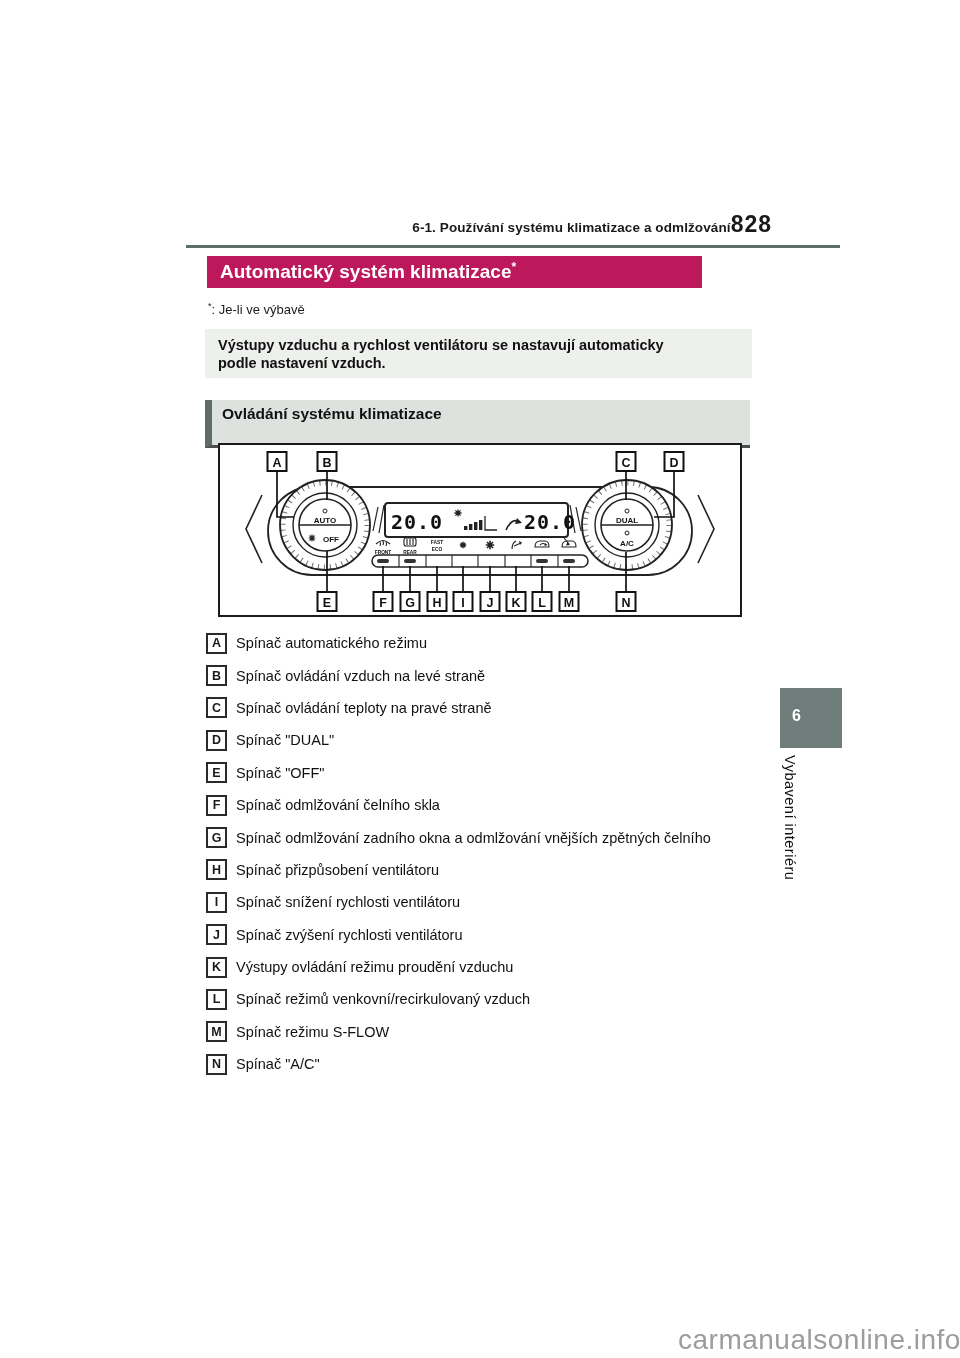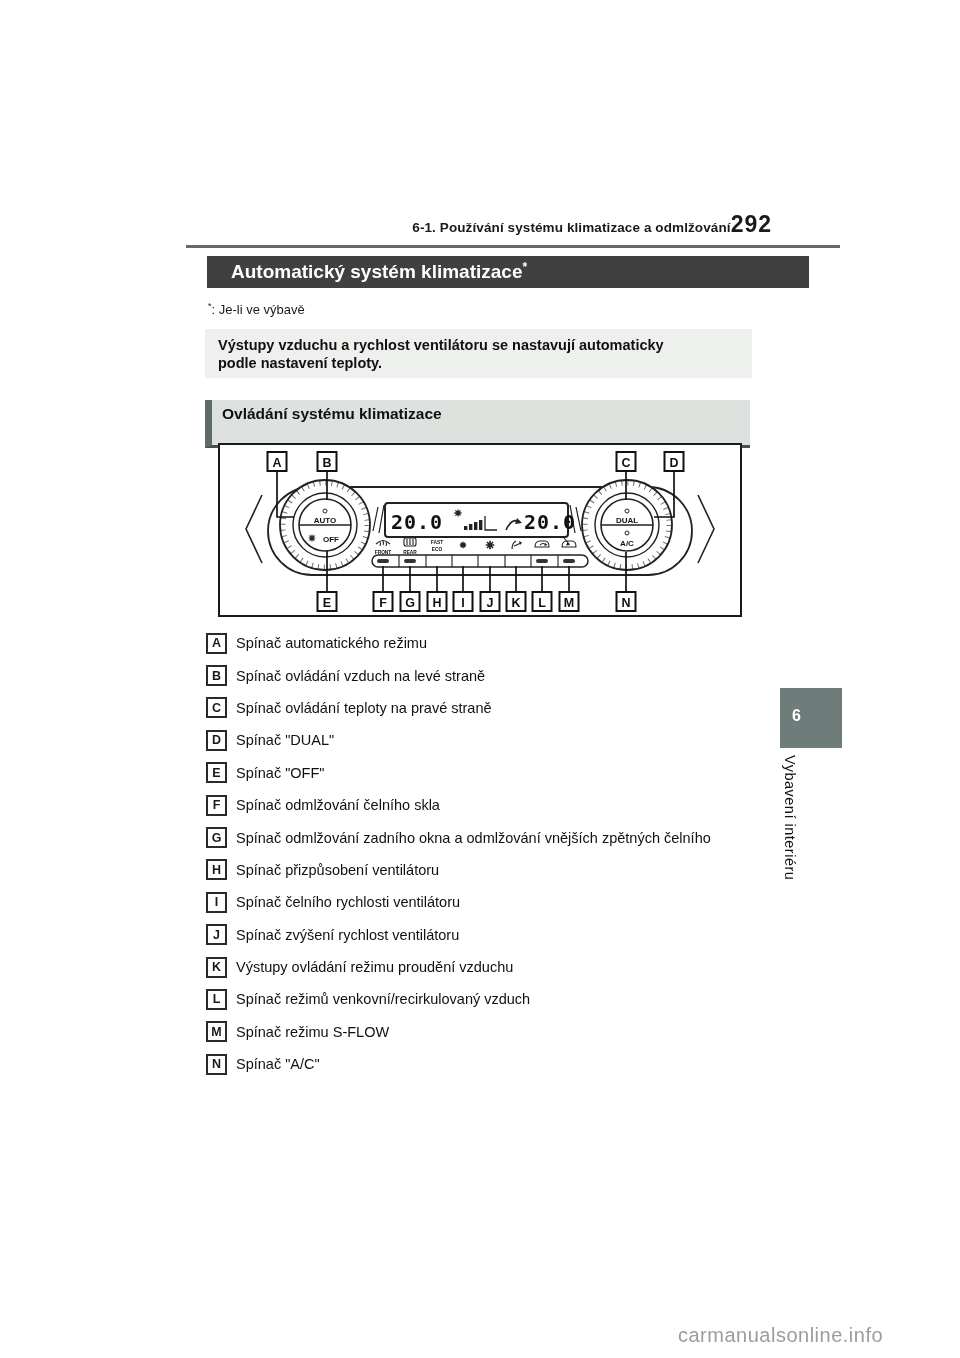--- a/index.html
+++ b/index.html
@@ -5,22 +5,22 @@
   html,body{margin:0;padding:0;background:#ffffff;}
   .page{position:relative;width:960px;height:1358px;background:#fff;overflow:hidden;
         font-family:"Liberation Sans",sans-serif;color:#1a1a1a;}
 
   .header-row{position:absolute;left:186px;top:211px;width:586px;display:flex;
               justify-content:flex-end;align-items:baseline;}
   .header-section{font-size:13.5px;font-weight:bold;letter-spacing:.1px;}
   .header-pagenum{font-size:23px;font-weight:bold;letter-spacing:1px;}
   .header-rule{position:absolute;left:186px;top:245px;width:654px;height:3px;background:#5f6e6c;}
 
-  .title-bar{position:absolute;left:207px;top:256px;width:602px;height:32px;background:#404040;
-             color:#fff;font-size:19px;font-weight:bold;line-height:32px;padding-left:24px;
+  .title-bar{position:absolute;left:207px;top:256px;width:495px;height:32px;background:#be185d;
+             color:#fff;font-size:19px;font-weight:bold;line-height:32px;padding-left:13px;
              box-sizing:border-box;}
   .title-bar sup{font-size:12px;line-height:0;}
 
   .footnote{position:absolute;left:208px;top:301px;font-size:13px;}
   .footnote sup{font-size:9px;}
 
   .note-box{position:absolute;left:205px;top:329px;width:547px;height:49px;background:#eef0ed;
             box-sizing:border-box;padding:7px 27px 0 13px;font-size:14.5px;font-weight:bold;
             line-height:18px;color:#111;}
 
@@ -36,50 +36,50 @@
   .legend-key{flex:none;width:17px;height:17px;border:2px solid #2a2a2a;display:flex;
               align-items:center;justify-content:center;font-size:12.5px;font-weight:bold;
               margin-right:9px;background:#fff;}
   .legend-text{font-size:14.5px;color:#111;white-space:nowrap;}
 
   .chapter-tab{position:absolute;left:780px;top:688px;width:62px;height:60px;background:#6e7d7a;}
   .chapter-tab-num{position:absolute;left:12px;top:19px;color:#fff;font-size:16px;font-weight:bold;}
   .side-label{position:absolute;left:782px;top:755px;writing-mode:vertical-rl;
               font-size:14.5px;color:#111;letter-spacing:.5px;}
 
-  .watermark{position:absolute;left:678px;top:1324px;font-size:20px;color:#9c9c9c;letter-spacing:.5px;}
+  .watermark{position:absolute;left:678px;top:1324px;font-size:28px;color:#9c9c9c;letter-spacing:.5px;}
 
   svg text{font-family:"Liberation Sans",sans-serif;}
   svg .lcd-num{font-family:"DejaVu Sans Mono",monospace;font-weight:bold;font-size:20px;letter-spacing:1px;fill:#111;}
   svg .knob-txt{font-size:8px;font-weight:bold;fill:#111;}
   svg .btn-txt{font-size:4.8px;font-weight:bold;fill:#111;}
   svg .callout-letter{font-size:12.5px;font-weight:bold;fill:#111;}
 </style>
 </head>
 <body>
 
 <div class="page">
 
   <div class="header-row">
     <span class="header-section">6-1. Používání systému klimatizace a odmlžování</span>
-    <span class="header-pagenum">292</span>
+    <span class="header-pagenum">828</span>
   </div>
   <div class="header-rule"></div>
 
   <div class="title-bar">
     <span>Automatický systém klimatizace</span><sup>*</sup>
   </div>
 
   <div class="footnote">
     <sup>*</sup><span>: Je-li ve výbavě</span>
   </div>
 
   <div class="note-box">
     <div>Výstupy vzduchu a rychlost ventilátoru se nastavují automaticky</div>
-    <div>podle nastavení teploty.</div>
+    <div>podle nastavení vzduch.</div>
   </div>
 
   <div class="section-header">Ovládání systému klimatizace</div>
 
   <div class="diagram-frame">
     <svg width="520" height="170" viewBox="0 0 520 170">
 
       <path d="M42,50 L26,84 L42,118" fill="none" stroke="#222" stroke-width="1.6"></path>
       <path d="M478,50 L494,84 L478,118" fill="none" stroke="#222" stroke-width="1.6"></path>
 
@@ -260,25 +260,25 @@
     <div class="legend-item">
       <span class="legend-key">G</span>
       <span class="legend-text">Spínač odmlžování zadního okna a odmlžování vnějších zpětných čelního</span>
     </div>
     <div class="legend-item">
       <span class="legend-key">H</span>
       <span class="legend-text">Spínač přizpůsobení ventilátoru</span>
     </div>
     <div class="legend-item">
       <span class="legend-key">I</span>
-      <span class="legend-text">Spínač čelního rychlosti ventilátoru</span>
+      <span class="legend-text">Spínač snížení rychlosti ventilátoru</span>
     </div>
     <div class="legend-item">
       <span class="legend-key">J</span>
-      <span class="legend-text">Spínač zvýšení rychlost ventilátoru</span>
+      <span class="legend-text">Spínač zvýšení rychlosti ventilátoru</span>
     </div>
     <div class="legend-item">
       <span class="legend-key">K</span>
       <span class="legend-text">Výstupy ovládání režimu proudění vzduchu</span>
     </div>
     <div class="legend-item">
       <span class="legend-key">L</span>
       <span class="legend-text">Spínač režimů venkovní/recirkulovaný vzduch</span>
     </div>
     <div class="legend-item">

